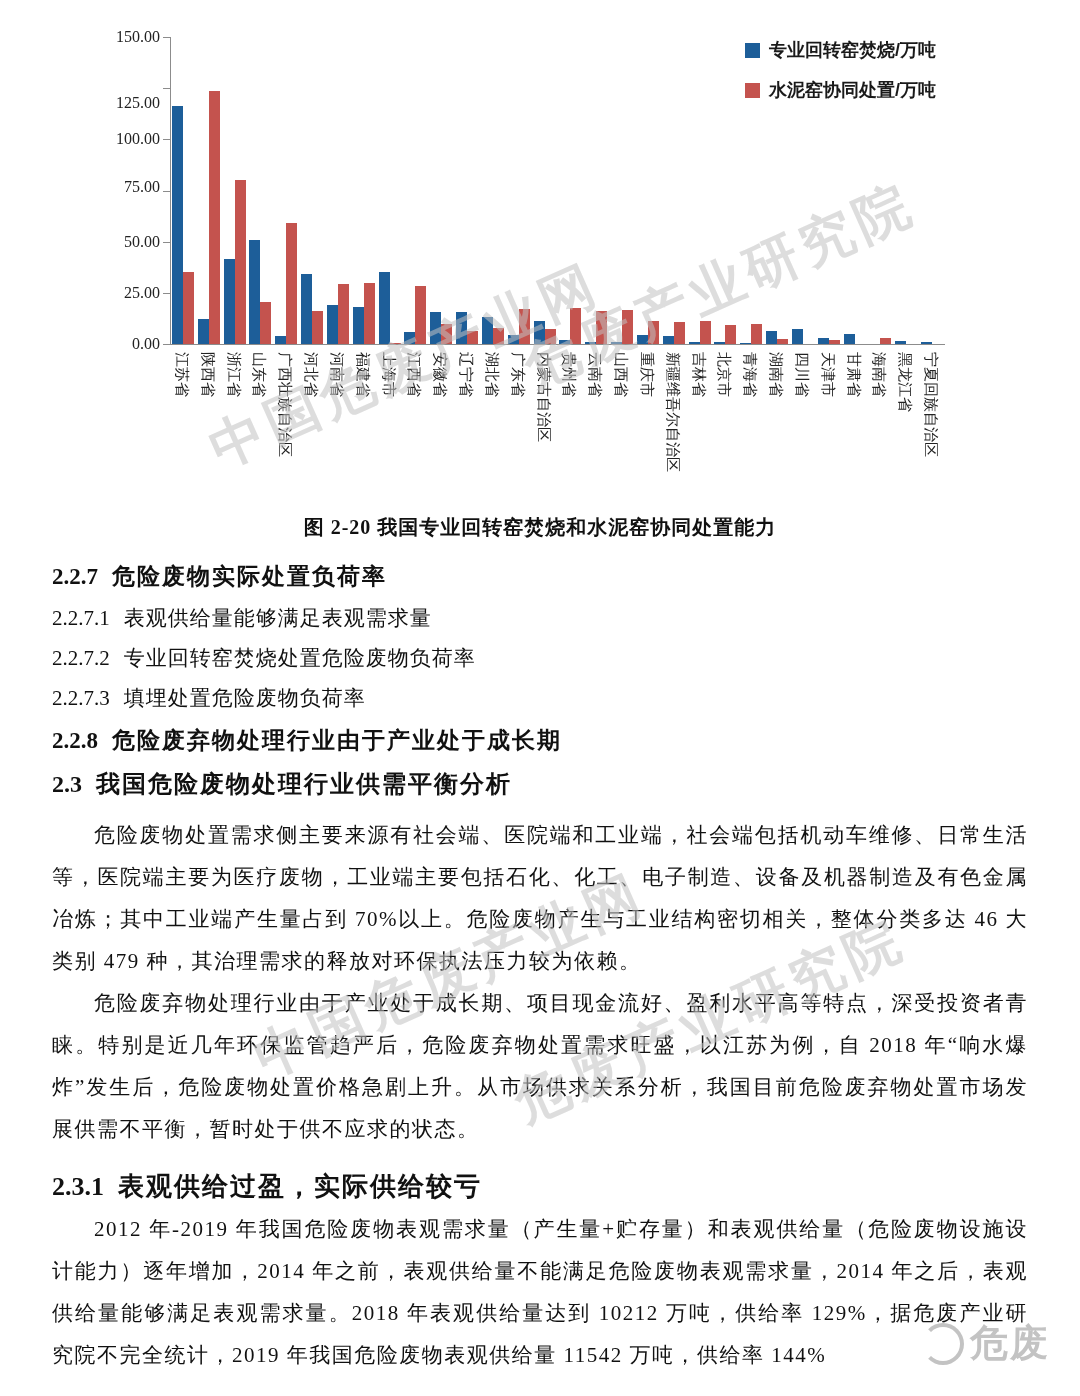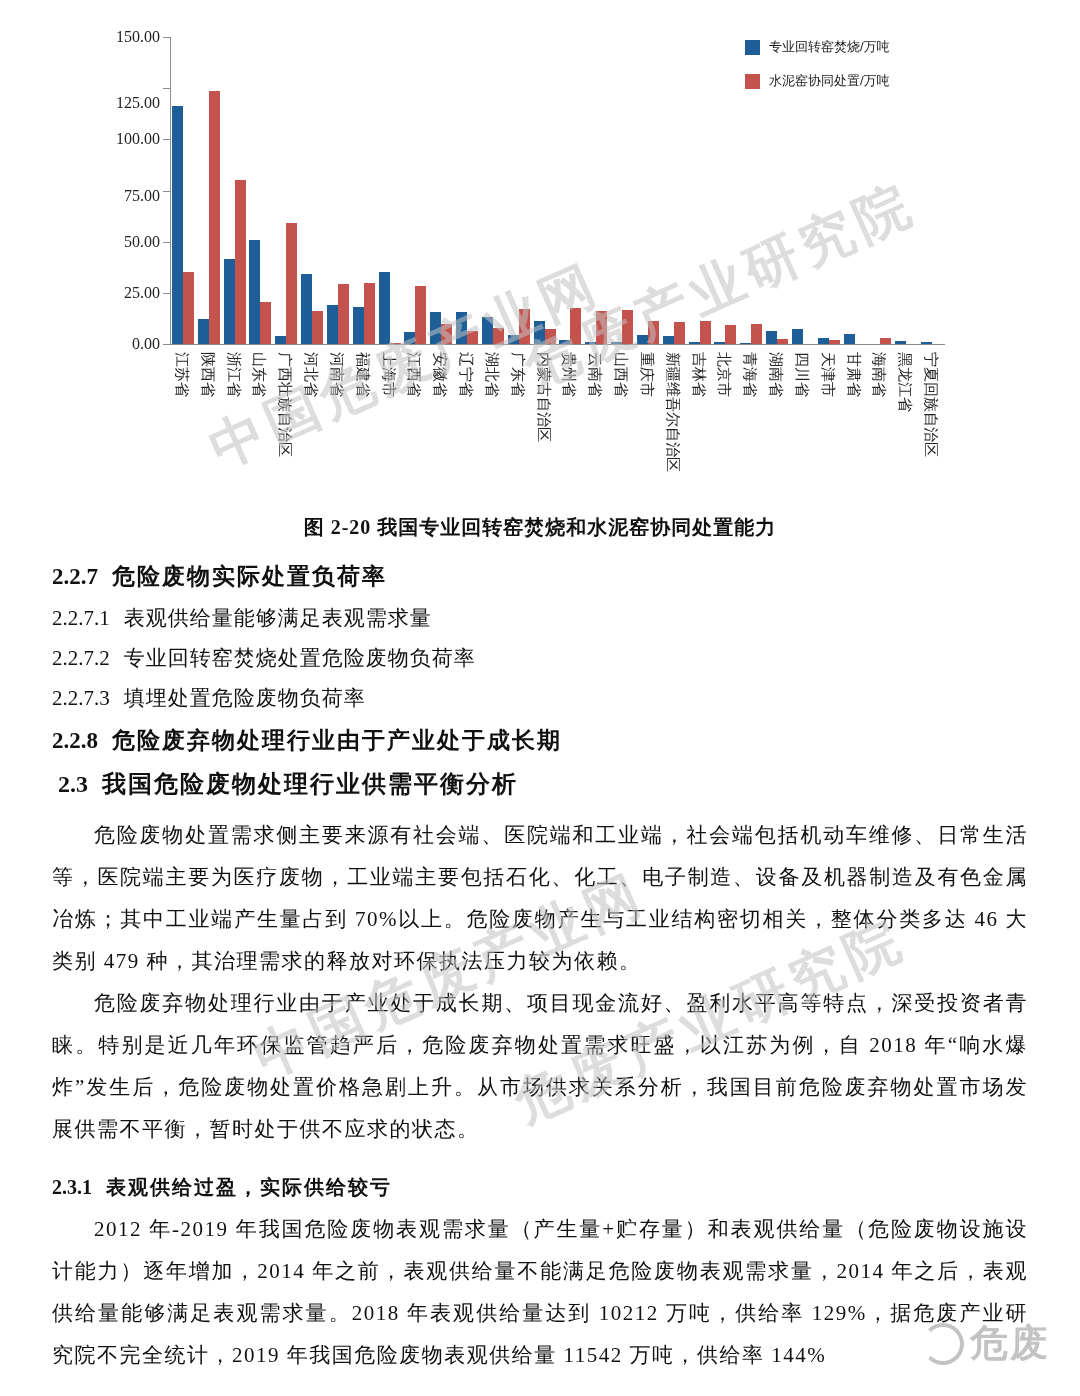--- a/index.html
+++ b/index.html
@@ -10,36 +10,36 @@
   .bar{position:absolute;z-index:2;}
   .xlabel{position:absolute;z-index:3;font-family:"Liberation Sans",sans-serif;font-size:15px;
           color:#222;white-space:nowrap;transform:rotate(90deg);transform-origin:0 0;line-height:17px;}
   .ylabel{position:absolute;width:70px;text-align:right;font-size:16px;color:#222;
           font-family:"Liberation Serif",serif;z-index:3;}
   .tick{position:absolute;height:1px;width:7px;background:#8c8c8c;z-index:3;}
   .axis{position:absolute;background:#8c8c8c;z-index:3;}
   .legend{position:absolute;left:745px;top:38px;z-index:4;}
   .legend-item{display:flex;align-items:center;margin-bottom:16px;}
   .swatch{width:15px;height:15px;margin-right:9px;flex:0 0 auto;}
-  .legend-label{font-family:"Liberation Sans",sans-serif;font-size:13px;font-weight:400;color:#1a1a1a;white-space:nowrap;}
+  .legend-label{font-family:"Liberation Sans",sans-serif;font-size:18px;font-weight:700;color:#1a1a1a;white-space:nowrap;}
   .source{position:absolute;top:488px;right:70px;font-family:"Liberation Sans",sans-serif;
           font-size:17px;color:#1a1a1a;z-index:4;}
   .caption{position:absolute;top:514px;left:0;width:1080px;text-align:center;
            font-size:20px;font-weight:600;color:#111;z-index:4;letter-spacing:1px;}
   
   .body-text{position:absolute;left:52px;right:52px;top:556px;z-index:1;}
   .h2{font-size:23px;font-weight:700;line-height:30px;margin:14px 0 0 0;letter-spacing:2px;}
   .h2:first-child{margin-top:6px;}
   .h3{font-size:21px;font-weight:400;line-height:28px;margin:12px 0 0 0;letter-spacing:1px;}
-  .h1{font-size:24px;font-weight:700;line-height:32px;margin:12px 0 0 6px;letter-spacing:2px;}
+  .h1{font-size:24px;font-weight:700;line-height:32px;margin:12px 0 0 0;letter-spacing:2px;}
   .hnum{font-family:"Liberation Serif",serif;margin-right:14px;letter-spacing:0;}
   .para{font-size:21px;line-height:42px;text-align:justify;text-indent:2em;
         margin:14px 0 0 0;letter-spacing:1.5px;}
   .para.flow{margin-top:0;}
-  .h2.sub231{font-size:20px;line-height:30px;margin-top:22px;}
+  .h2.sub231{font-size:26px;line-height:30px;margin-top:22px;}
   .para.last{margin-top:6px;}
   
   .wm{position:absolute;z-index:5;font-family:"Liberation Sans",sans-serif;font-weight:700;
       font-size:54px;letter-spacing:6px;color:rgba(193,193,193,0.55);white-space:nowrap;
       transform:rotate(-24deg);pointer-events:none;}
   .logo{position:absolute;left:922px;top:1318px;z-index:6;display:flex;align-items:center;
         color:#c3c3c3;pointer-events:none;}
   .logo-circle{width:34px;height:34px;border:4px solid #c3c3c3;border-radius:50%;
                border-left-color:transparent;margin-right:6px;}
   .logo-text{font-family:"Liberation Sans",sans-serif;font-size:38px;font-weight:700;letter-spacing:2px;}
@@ -52,21 +52,21 @@
   <div id="plot">
       <div class="axis" style="left: 170px; top: 37px; width: 1px; height: 307px;"></div>
       <div class="axis" style="left: 170px; top: 344px; width: 775px; height: 1px;"></div>
       <div class="tick" style="left: 163px; top: 37px;"></div>
       <div class="ylabel" style="left: 90px; top: 28px;">150.00</div>
       <div class="tick" style="left: 163px; top: 88.2px;"></div>
       <div class="ylabel" style="left: 90px; top: 94px;">125.00</div>
       <div class="tick" style="left: 163px; top: 139.3px;"></div>
       <div class="ylabel" style="left: 90px; top: 130.3px;">100.00</div>
       <div class="tick" style="left: 163px; top: 190.5px;"></div>
-      <div class="ylabel" style="left: 90px; top: 187px; text-align: right;">75.00</div>
+      <div class="ylabel" style="left: 90px; top: 178px; text-align: right;">75.00</div>
       <div class="tick" style="left: 163px; top: 241.7px;"></div>
       <div class="ylabel" style="left: 90px; top: 232.7px;">50.00</div>
       <div class="tick" style="left: 163px; top: 292.8px;"></div>
       <div class="ylabel" style="left: 90px; top: 283.8px; text-align: right;">25.00</div>
       <div class="tick" style="left: 163px; top: 344px;"></div>
       <div class="ylabel" style="left: 90px; top: 335px;">0.00</div>
       <div class="bar" style="left: 171.9px; top: 105.6px; width: 11px; height: 238.4px; background: rgb(29, 94, 153);"></div>
       <div class="bar" style="left: 182.9px; top: 272.4px; width: 11px; height: 71.6px; background: rgb(196, 83, 78);"></div>
       <div class="xlabel" style="left: 190.9px; top: 352px;">江苏省</div>
       <div class="bar" style="left: 197.8px; top: 319.4px; width: 11px; height: 24.6px; background: rgb(29, 94, 153);"></div>

